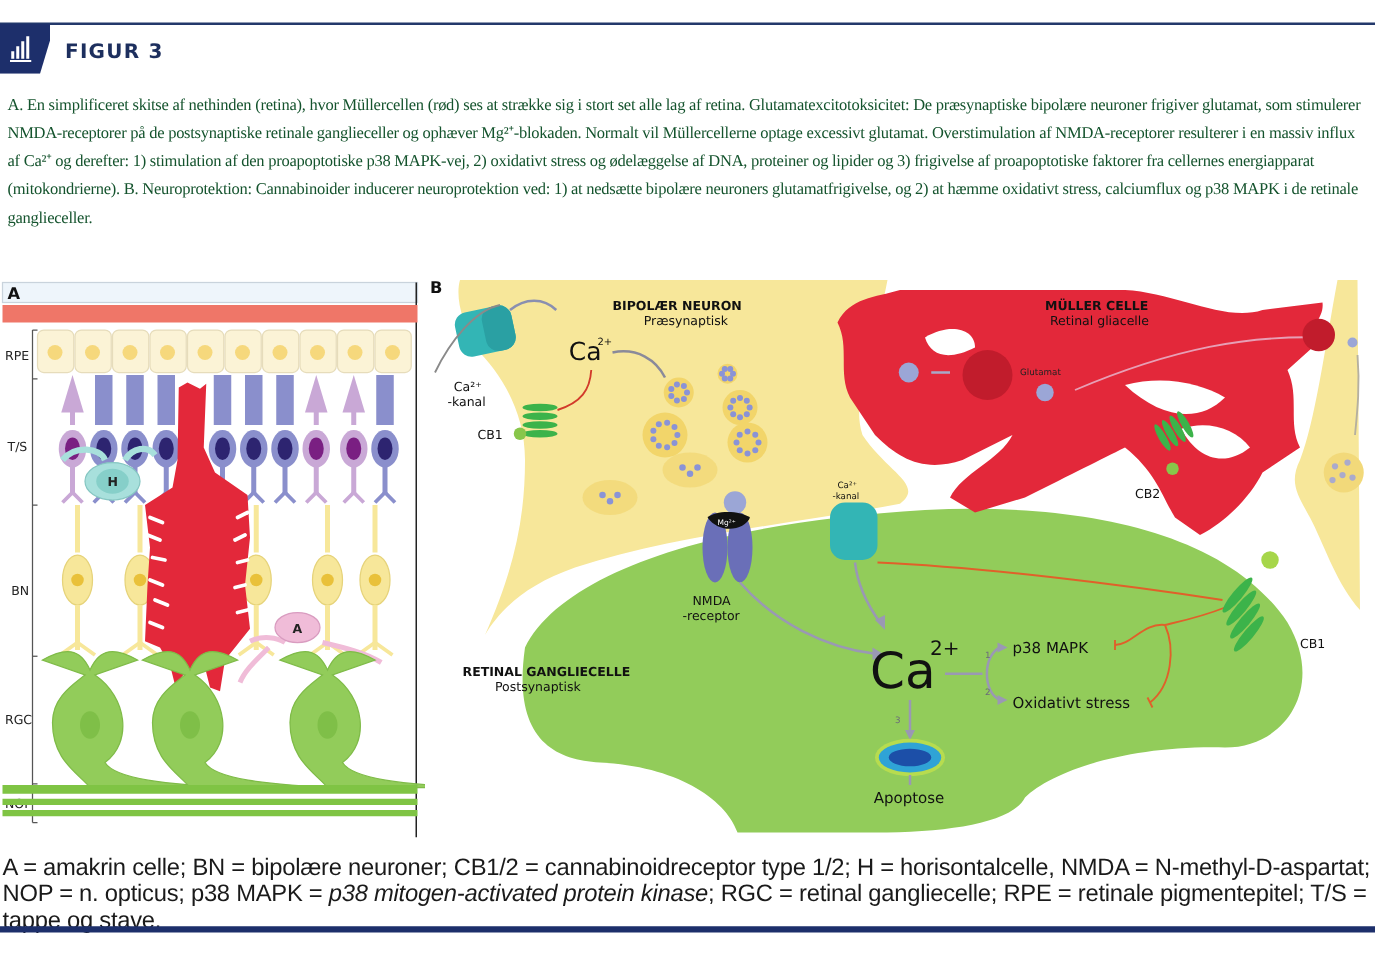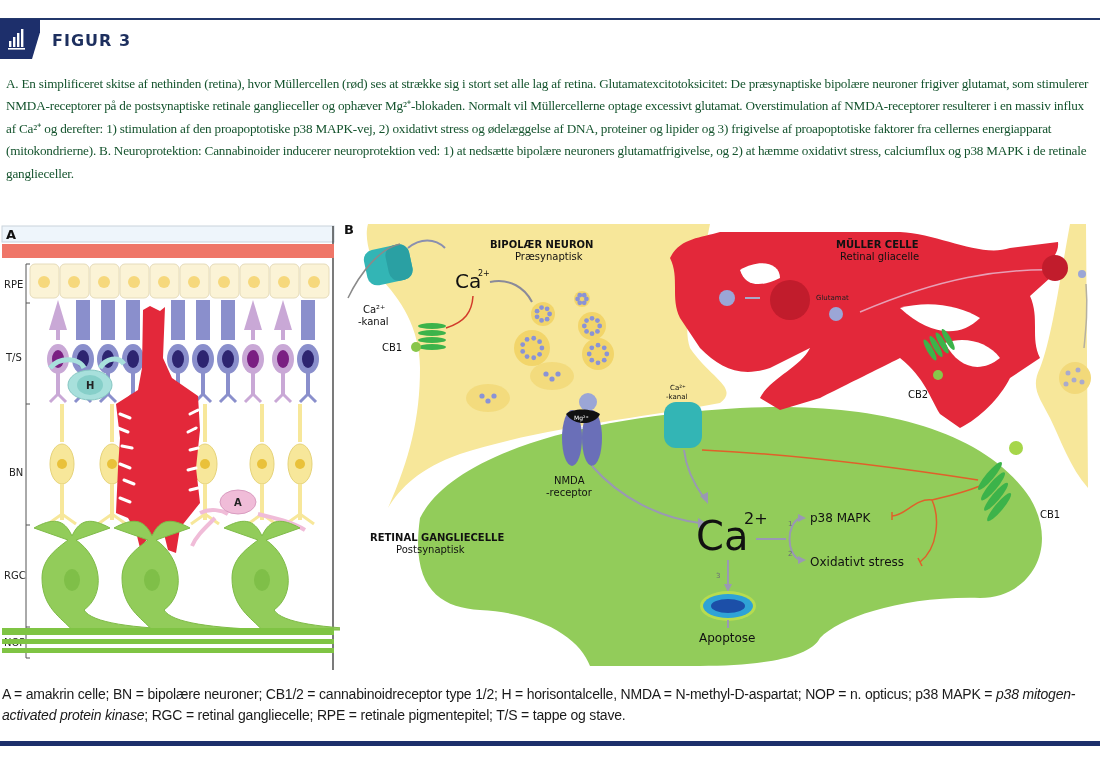--- a/index.html
+++ b/index.html
@@ -4,21 +4,21 @@
 <style>
   html, body { margin:0; padding:0; background:#ffffff; }
   body { width:1100px; height:765px; position:relative; overflow:hidden; font-family:"Liberation Sans", sans-serif; color:#1a1a1a; }
   .topline { position:absolute; left:0; right:0; top:18px; height:2px; background:#23386b; }
   .fig-badge { position:absolute; left:0; top:19px; width:40px; height:40px; }
   .fig-title { position:absolute; left:52px; top:31px; font-size:16px; font-weight:bold; color:#1d2f5e; letter-spacing:1px; font-family:"DejaVu Sans", sans-serif; }
   .caption { position:absolute; left:6px; top:73px; width:1090px; font-size:13.2px; line-height:22.4px; color:#14532d; font-family:Liberation Serif, serif; font-stretch:condensed; letter-spacing:-0.2px; }
   .panel-a { position:absolute; left:0; top:218px; width:340px; height:452px; }
   .panel-b { position:absolute; left:340px; top:218px; width:760px; height:452px; }
   svg text { font-family:"DejaVu Sans", sans-serif; }
-  .footnote { position:absolute; left:2px; top:684px; width:1096px; font-size:14px; line-height:21px; color:#1a1a1a; font-family:"Liberation Sans Narrow","Liberation Sans", sans-serif; letter-spacing:-0.2px; }
+  .footnote { position:absolute; left:2px; top:684px; width:1096px; font-size:19px; line-height:21px; color:#1a1a1a; font-family:"Liberation Sans Narrow","Liberation Sans", sans-serif; letter-spacing:-0.2px; }
   .footnote i { font-style:italic; }
   .bottomline { position:absolute; left:0; right:0; top:741px; height:5px; background:#1d2f6b; }
 </style>
 </head>
 <body>
 
 <div class="topline"></div>
 
 <svg class="fig-badge" viewBox="0 0 40 40">
   <polygon points="0,0 44,0 32,40 0,40" fill="#1d2f6b"></polygon>

